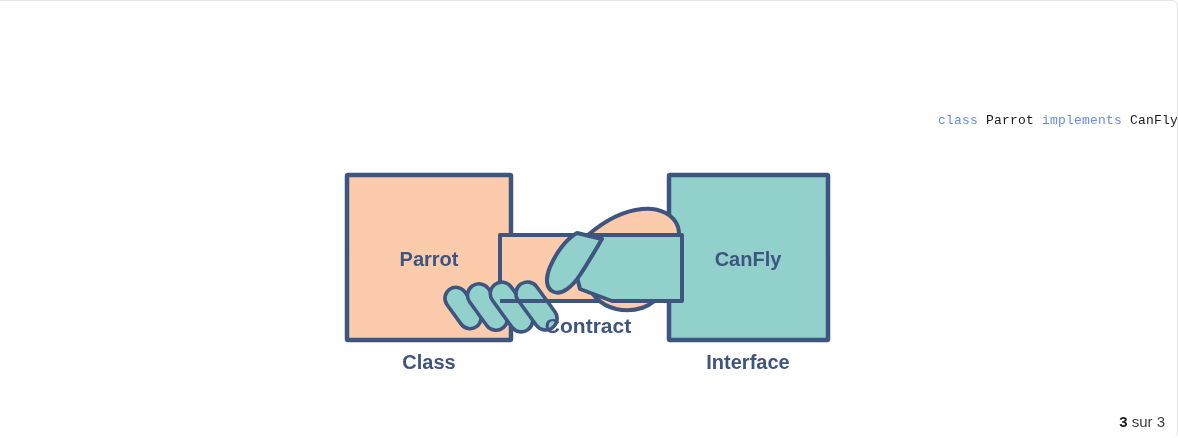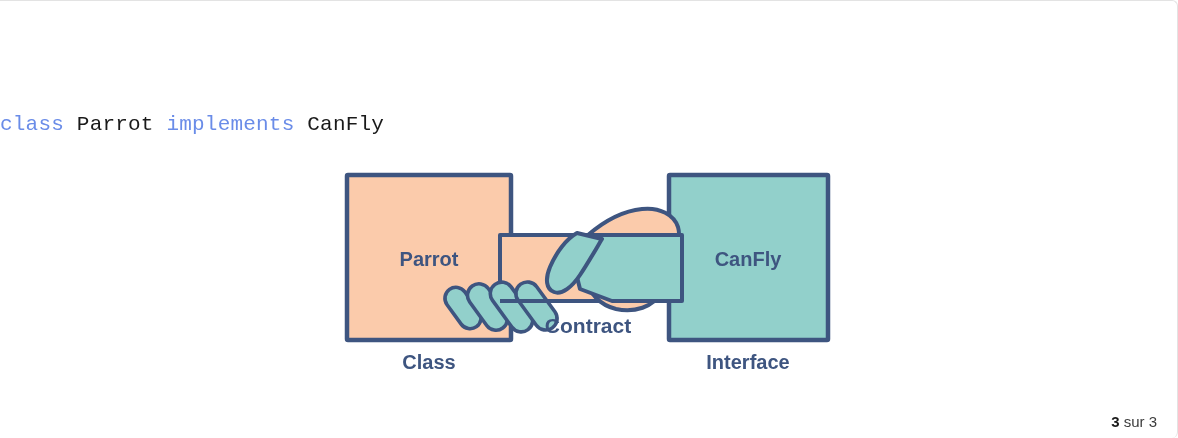--- a/index.html
+++ b/index.html
@@ -25,23 +25,23 @@
     border-bottom-right-radius: 6px;
     overflow: hidden;
   }
 
   
   .code-line {
     position: absolute;
     top: 112px;
     left: 0;
     width: 1178px;
-    text-align: left;
+    text-align: right;
     font-family: "Liberation Mono", "DejaVu Sans Mono", monospace;
-    font-size: 21px;
+    font-size: 13px;
     letter-spacing: 0.2px;
     white-space: pre;
     color: #1a1a1a;
     user-select: text;
   }
   .code-kw { color: #6a8ce8; }
   .code-id { color: #1a1a1a; }
 
   
   .diagram {
@@ -73,21 +73,21 @@
   .caption-label {
     font-family: "Liberation Sans", sans-serif;
     font-size: 20px;
     font-weight: bold;
     fill: #3e5580;
   }
 
   
   .pager {
     position: absolute;
-    right: 20px;
+    right: 12px;
     bottom: 8px;
     font-family: "Liberation Sans", sans-serif;
     font-size: 15px;
     color: #3c3c3c;
     white-space: pre;
   }
   .pager .cur {
     font-weight: bold;
     color: #1a1a1a;
   }

